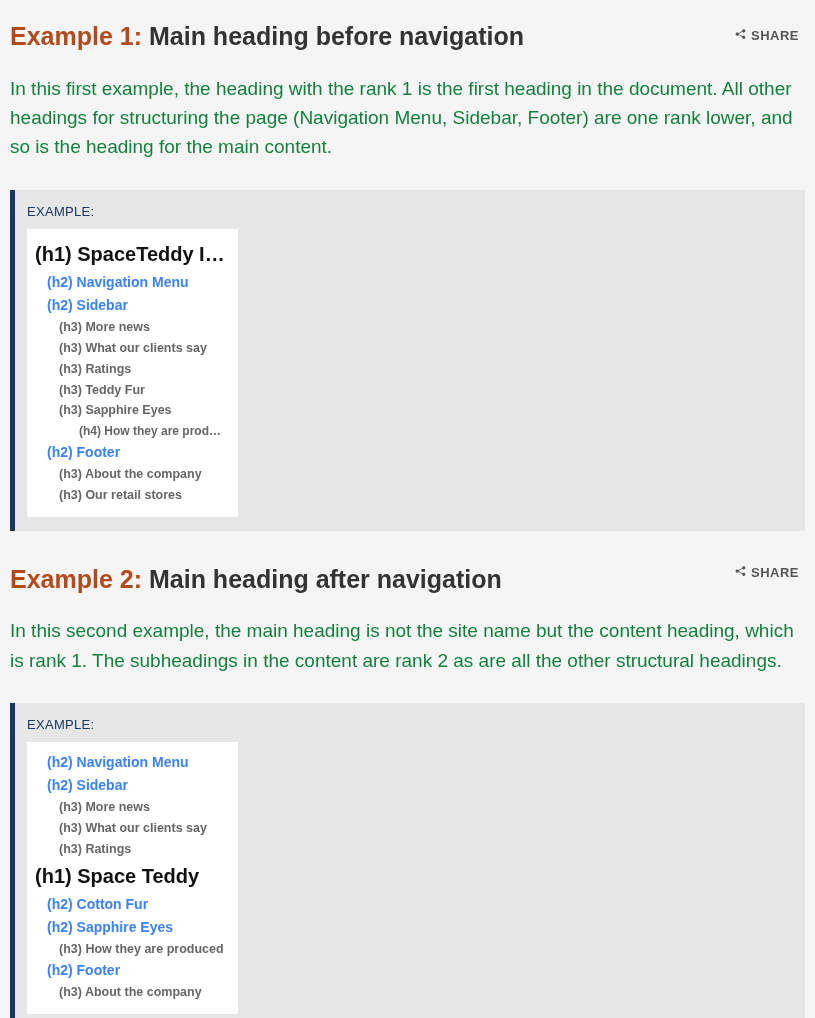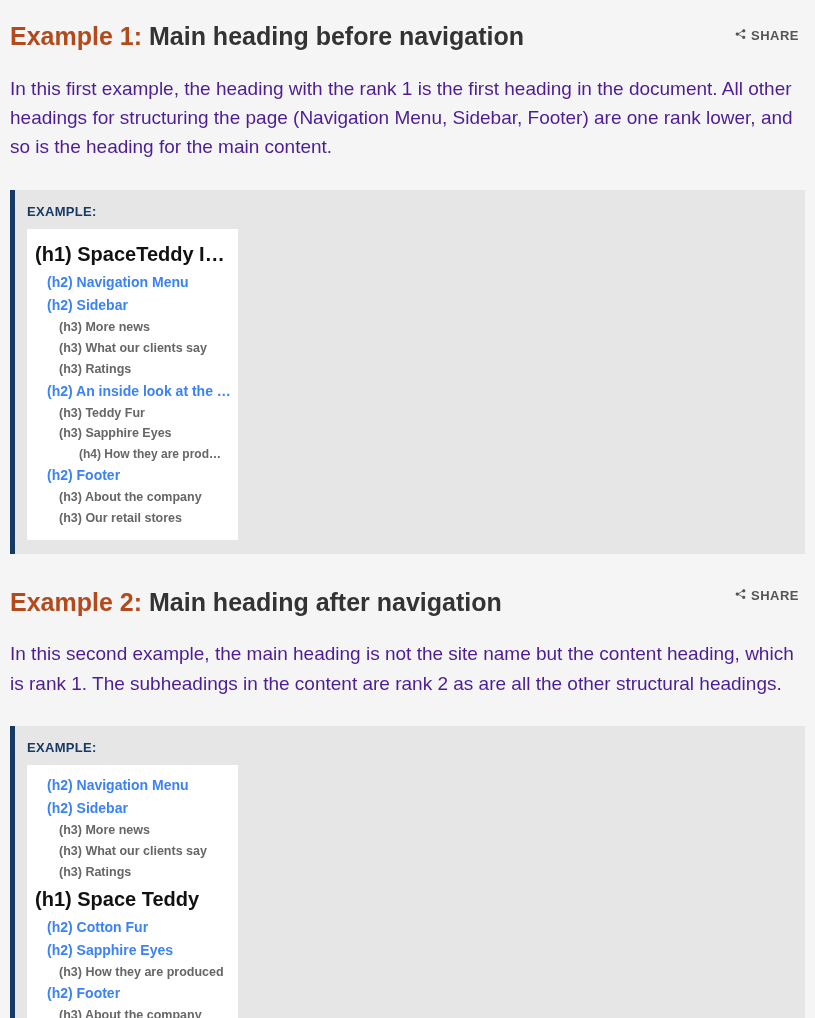--- a/index.html
+++ b/index.html
@@ -30,33 +30,33 @@
   h2.example-heading {
     font-size: 25px;
     font-weight: 700;
     color: #333;
     margin-bottom: 18px;
     margin-top: 6px;
   }
   h2.example-heading .prefix { color: #b44a1c; }
   p.para {
     font-size: 19px;
-    color: #4c1d95;
+    color: #15803d;
     line-height: 1.55;
     margin-bottom: 28px;
     padding-right: 10px;
   }
   .example-box {
     background: #e6e6e6;
     border-left: 5px solid #163a63;
     padding: 12px 12px 14px 12px;
   }
   .example-label {
     font-size: 13px;
-    font-weight: 700;
+    font-weight: 400;
     color: #163a63;
     letter-spacing: 0.3px;
     margin-bottom: 8px;
   }
   .tree-card {
     background: #fff;
     width: 211px;
     padding: 8px 6px 10px 6px;
     font-size: 13px;
   }
@@ -90,21 +90,20 @@
 
   <div class="example-box">
     <div class="example-label">EXAMPLE:</div>
     <div class="tree-card">
       <div class="node h1">(h1) SpaceTeddy Inc.</div>
       <div class="node h2">(h2) Navigation Menu</div>
       <div class="node h2">(h2) Sidebar</div>
       <div class="node h3">(h3) More news</div>
       <div class="node h3">(h3) What our clients say</div>
       <div class="node h3">(h3) Ratings</div>
-      <div class="node h2">(h2) An inside look at the …</div>
       <div class="node h3">(h3) Teddy Fur</div>
       <div class="node h3">(h3) Sapphire Eyes</div>
       <div class="node h4">(h4) How they are produced</div>
       <div class="node h2">(h2) Footer</div>
       <div class="node h3">(h3) About the company</div>
       <div class="node h3">(h3) Our retail stores</div>
     </div>
   </div>
 </div>
 

